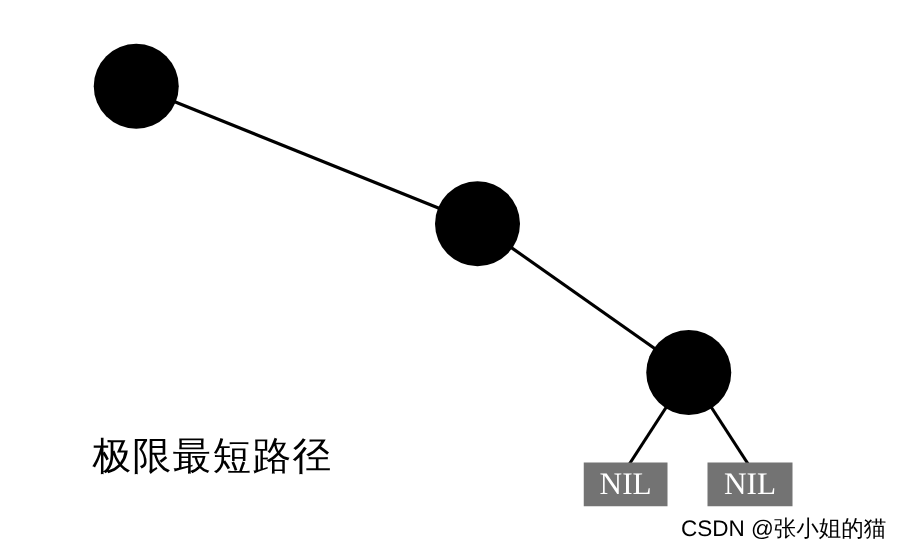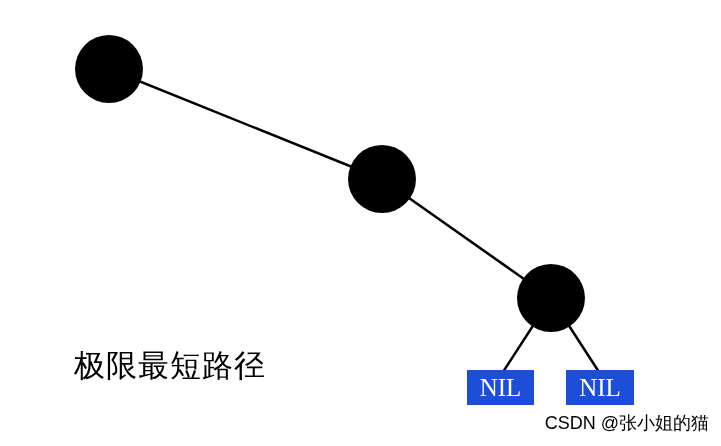--- a/index.html
+++ b/index.html
@@ -1,19 +1,19 @@
 <!DOCTYPE html>
 <html><head>
 <meta charset="utf-8">
 <style>
   html, body { margin:0; padding:0; background:#ffffff; }
   body { width:721px; height:446px; position:relative; overflow:hidden; font-family:"DejaVu Serif", serif; }
   svg.diagram { position:absolute; left:0; top:0; }
   .caption { position:absolute; left:74px; top:350px; font-family:"DejaVu Serif", serif; font-size:31px; color:#000000; letter-spacing:1px; line-height:1; white-space:nowrap; }
-  .nil { position:absolute; background:#1d4ed8; color:#fff; font-family:"Liberation Serif", serif; font-size:25px; display:flex; align-items:center; justify-content:center; line-height:1; }
+  .nil { position:absolute; background:#737373; color:#fff; font-family:"Liberation Serif", serif; font-size:25px; display:flex; align-items:center; justify-content:center; line-height:1; }
   .watermark { position:absolute; right:12px; top:414px; font-family:"Liberation Sans", sans-serif; font-size:18px; color:#000000; white-space:nowrap; line-height:1; }
 </style>
 </head>
 <body>
 
 <svg class="diagram" width="721" height="446" viewBox="0 0 721 446" xmlns="http://www.w3.org/2000/svg">
   <line x1="109" y1="69" x2="382" y2="179" stroke="#000" stroke-width="2.5"></line>
   <line x1="382" y1="179" x2="551" y2="298" stroke="#000" stroke-width="2.5"></line>
   <line x1="551" y1="298" x2="503" y2="372" stroke="#000" stroke-width="2.5"></line>
   <line x1="551" y1="298" x2="599" y2="372" stroke="#000" stroke-width="2.5"></line>

